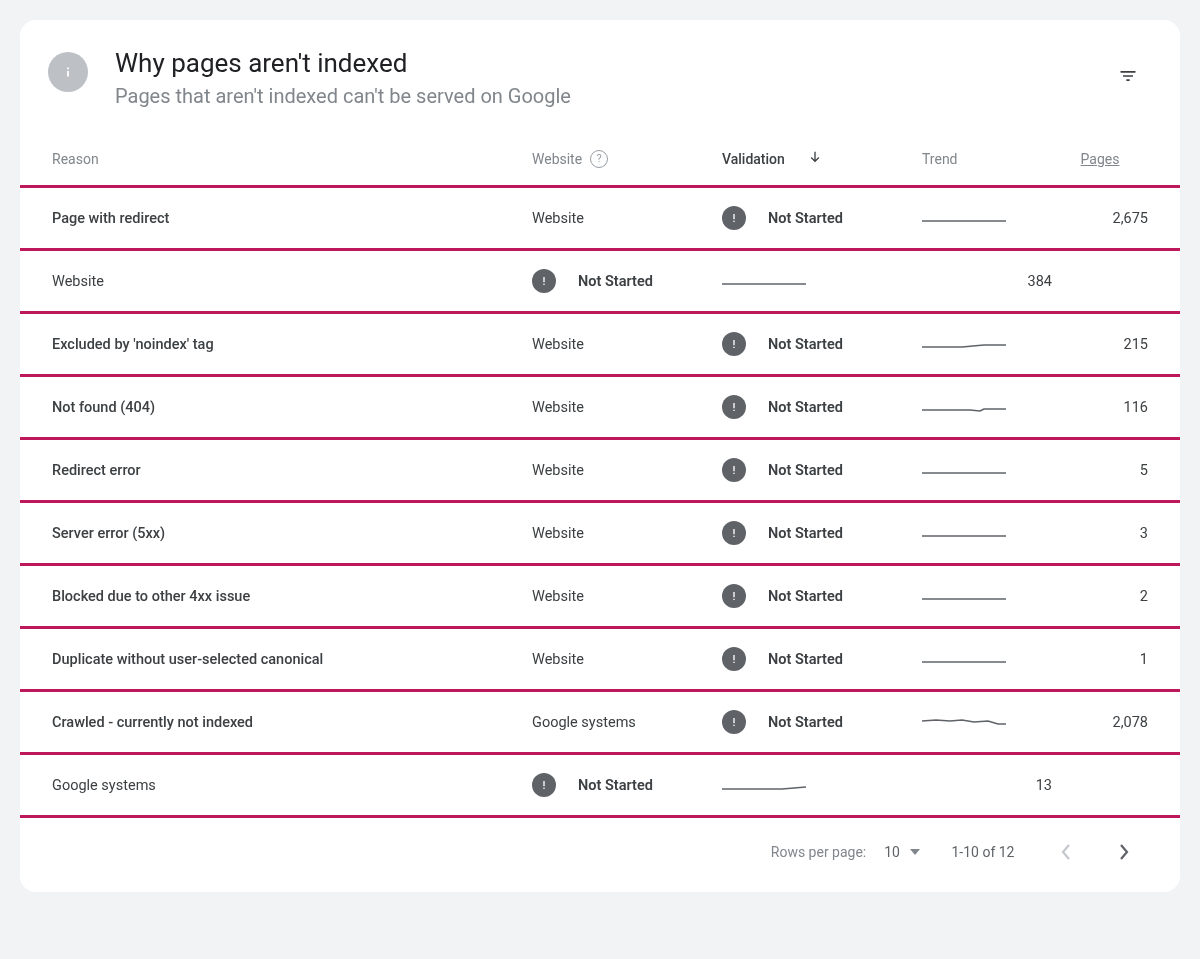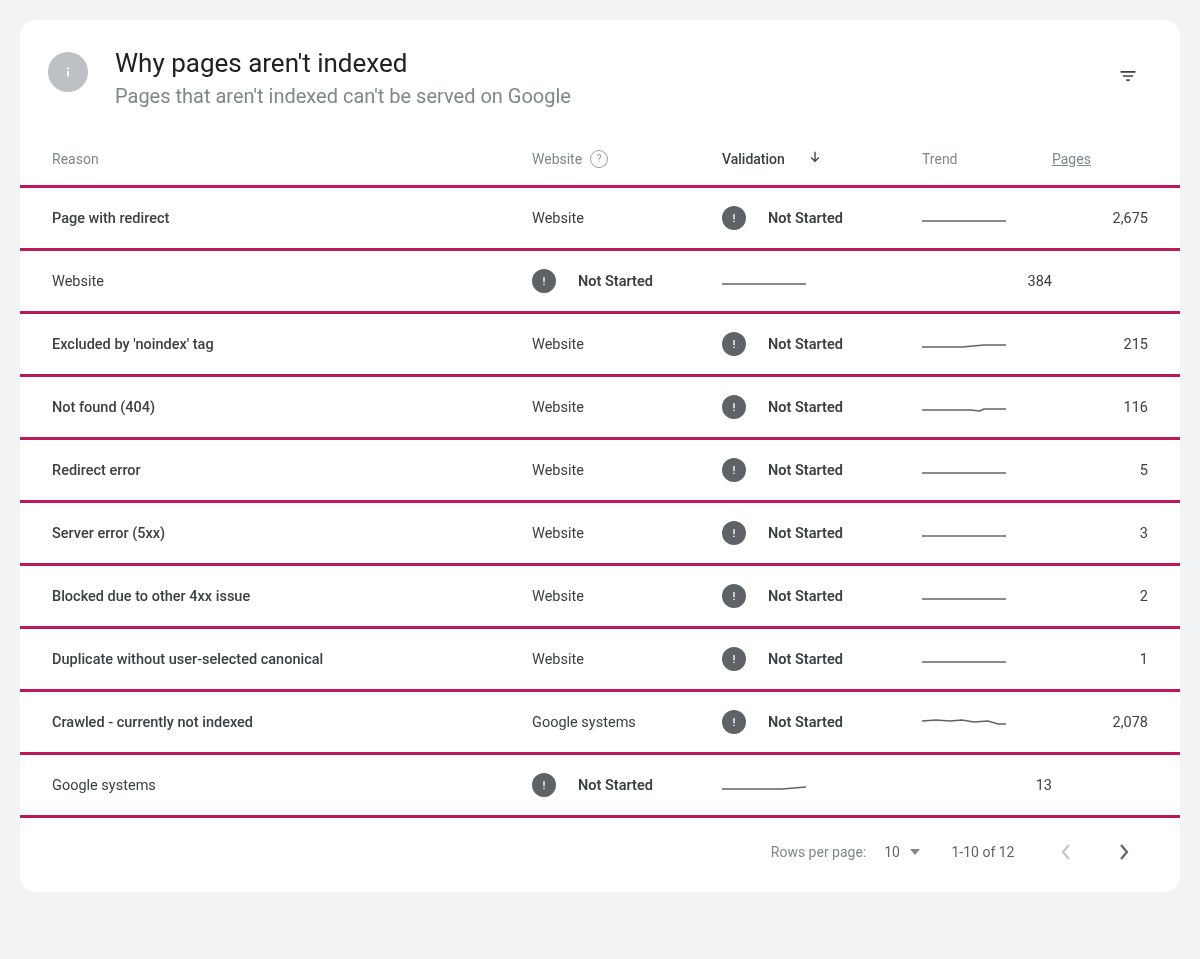--- a/index.html
+++ b/index.html
@@ -114,21 +114,21 @@
   .spark path, .spark line {
     stroke: #5f6368;
     stroke-width: 1.6;
     fill: none;
   }
   .col-pages {
     text-align: right;
     font-variant-numeric: tabular-nums;
     color: #3c4043;
   }
-  .head-pages { text-align: left; text-decoration: underline; }
+  .head-pages { text-align: center; text-decoration: underline; }
   .head-validation .label { font-weight: 500; color: #3c4043; }
   .footer {
     display: flex;
     align-items: center;
     justify-content: flex-end;
     padding: 14px 36px 20px 36px;
     gap: 23px;
     color: #80868b;
     font-size: 14px;
   }

